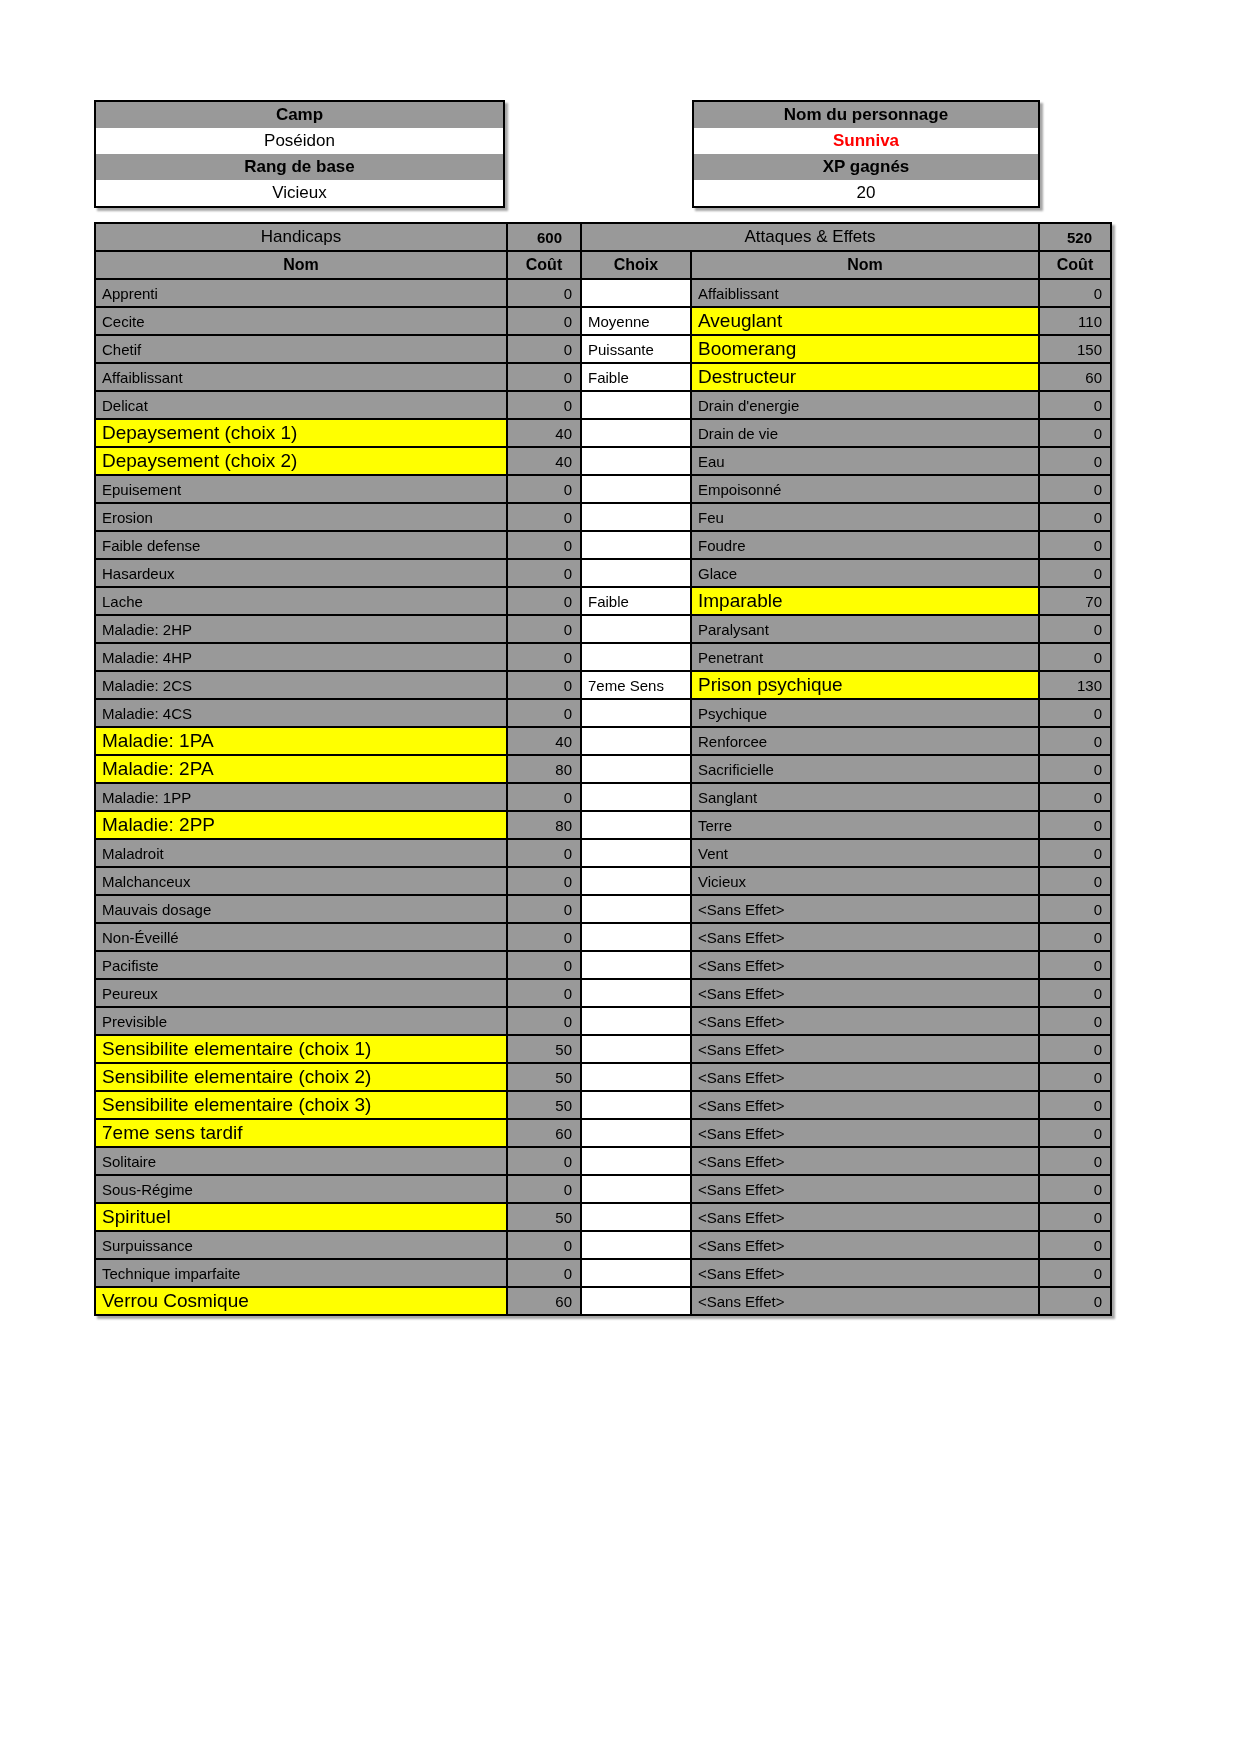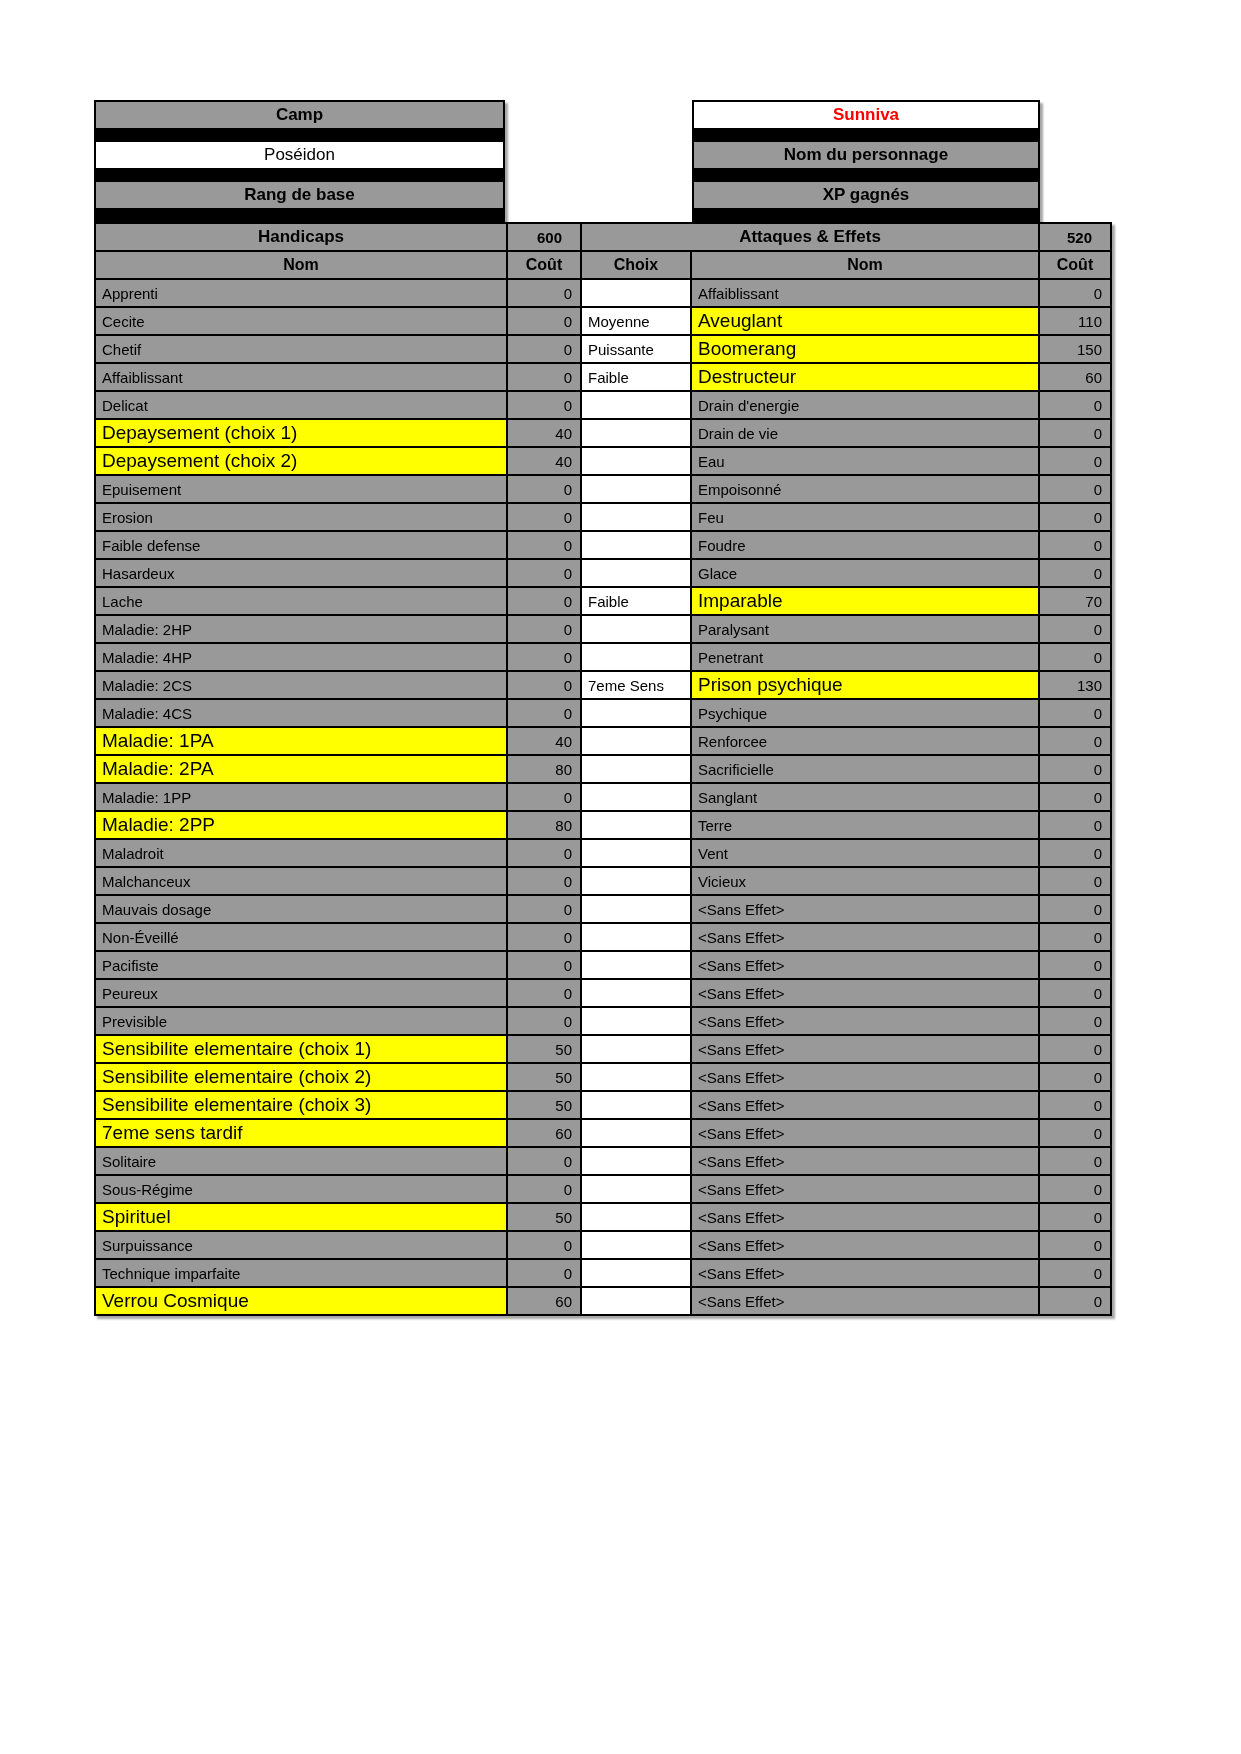--- a/index.html
+++ b/index.html
@@ -16,21 +16,21 @@
     --yellow: #ffff00;
     --white: #ffffff;
     --line: #000000;
     --red: #ff0000;
   }
 
   
   .info-table {
     position: absolute;
     display: grid;
-    gap: 14px;
+    gap: 0;
     background: var(--line);
     border: 2px solid var(--line);
     box-shadow: 3px 3px 2px rgba(0,0,0,0.35);
   }
   #info-left  { left: 94px;  top: 100px; grid-template-columns: 407px; grid-auto-rows: 26px; }
   #info-right { left: 692px; top: 100px; grid-template-columns: 344px; grid-auto-rows: 26px; }
   .info-cell {
     display: flex; align-items: center; justify-content: center;
     font-size: 17px; line-height: 26px; white-space: nowrap; overflow: hidden;
   }
@@ -50,21 +50,21 @@
     border: 2px solid var(--line);
     box-shadow: 3px 3px 2px rgba(0,0,0,0.35);
   }
   .cell {
     display: flex; align-items: center;
     background: var(--gray);
     font-size: 15px;
     white-space: nowrap; overflow: hidden;
   }
   .htitle {
-    background: var(--gray); font-weight: bold; font-size: 17px;
+    background: var(--gray); font-weight: normal; font-size: 17px;
     justify-content: center;
   }
   .htitle.span2 { grid-column: 3 / span 2; }
   .htotal {
     background: var(--gray); font-weight: bold; font-size: 15px;
     justify-content: flex-end; padding-right: 18px;
     position: relative;
   }
   .htotal::before { 
     content: ""; position: absolute; left: -2px; top: 0; bottom: 0; width: 2px;
@@ -84,22 +84,22 @@
 <body>
 
 <div id="info-left" class="info-table">
   <div class="info-cell head">Camp</div>
   <div class="info-cell value">Poséidon</div>
   <div class="info-cell head">Rang de base</div>
   <div class="info-cell value">Vicieux</div>
 </div>
 
 <div id="info-right" class="info-table">
+  <div class="info-cell head">Nom du personnage</div>
   <div class="info-cell value red">Sunniva</div>
-  <div class="info-cell head">Nom du personnage</div>
   <div class="info-cell head">XP gagnés</div>
   <div class="info-cell value">20</div>
 </div>
 
 <div id="main-grid">
 
   <div class="cell htitle">Handicaps</div>
   <div class="cell htotal">600</div>
   <div class="cell htitle span2">Attaques &amp; Effets</div>
   <div class="cell htotal">520</div>

